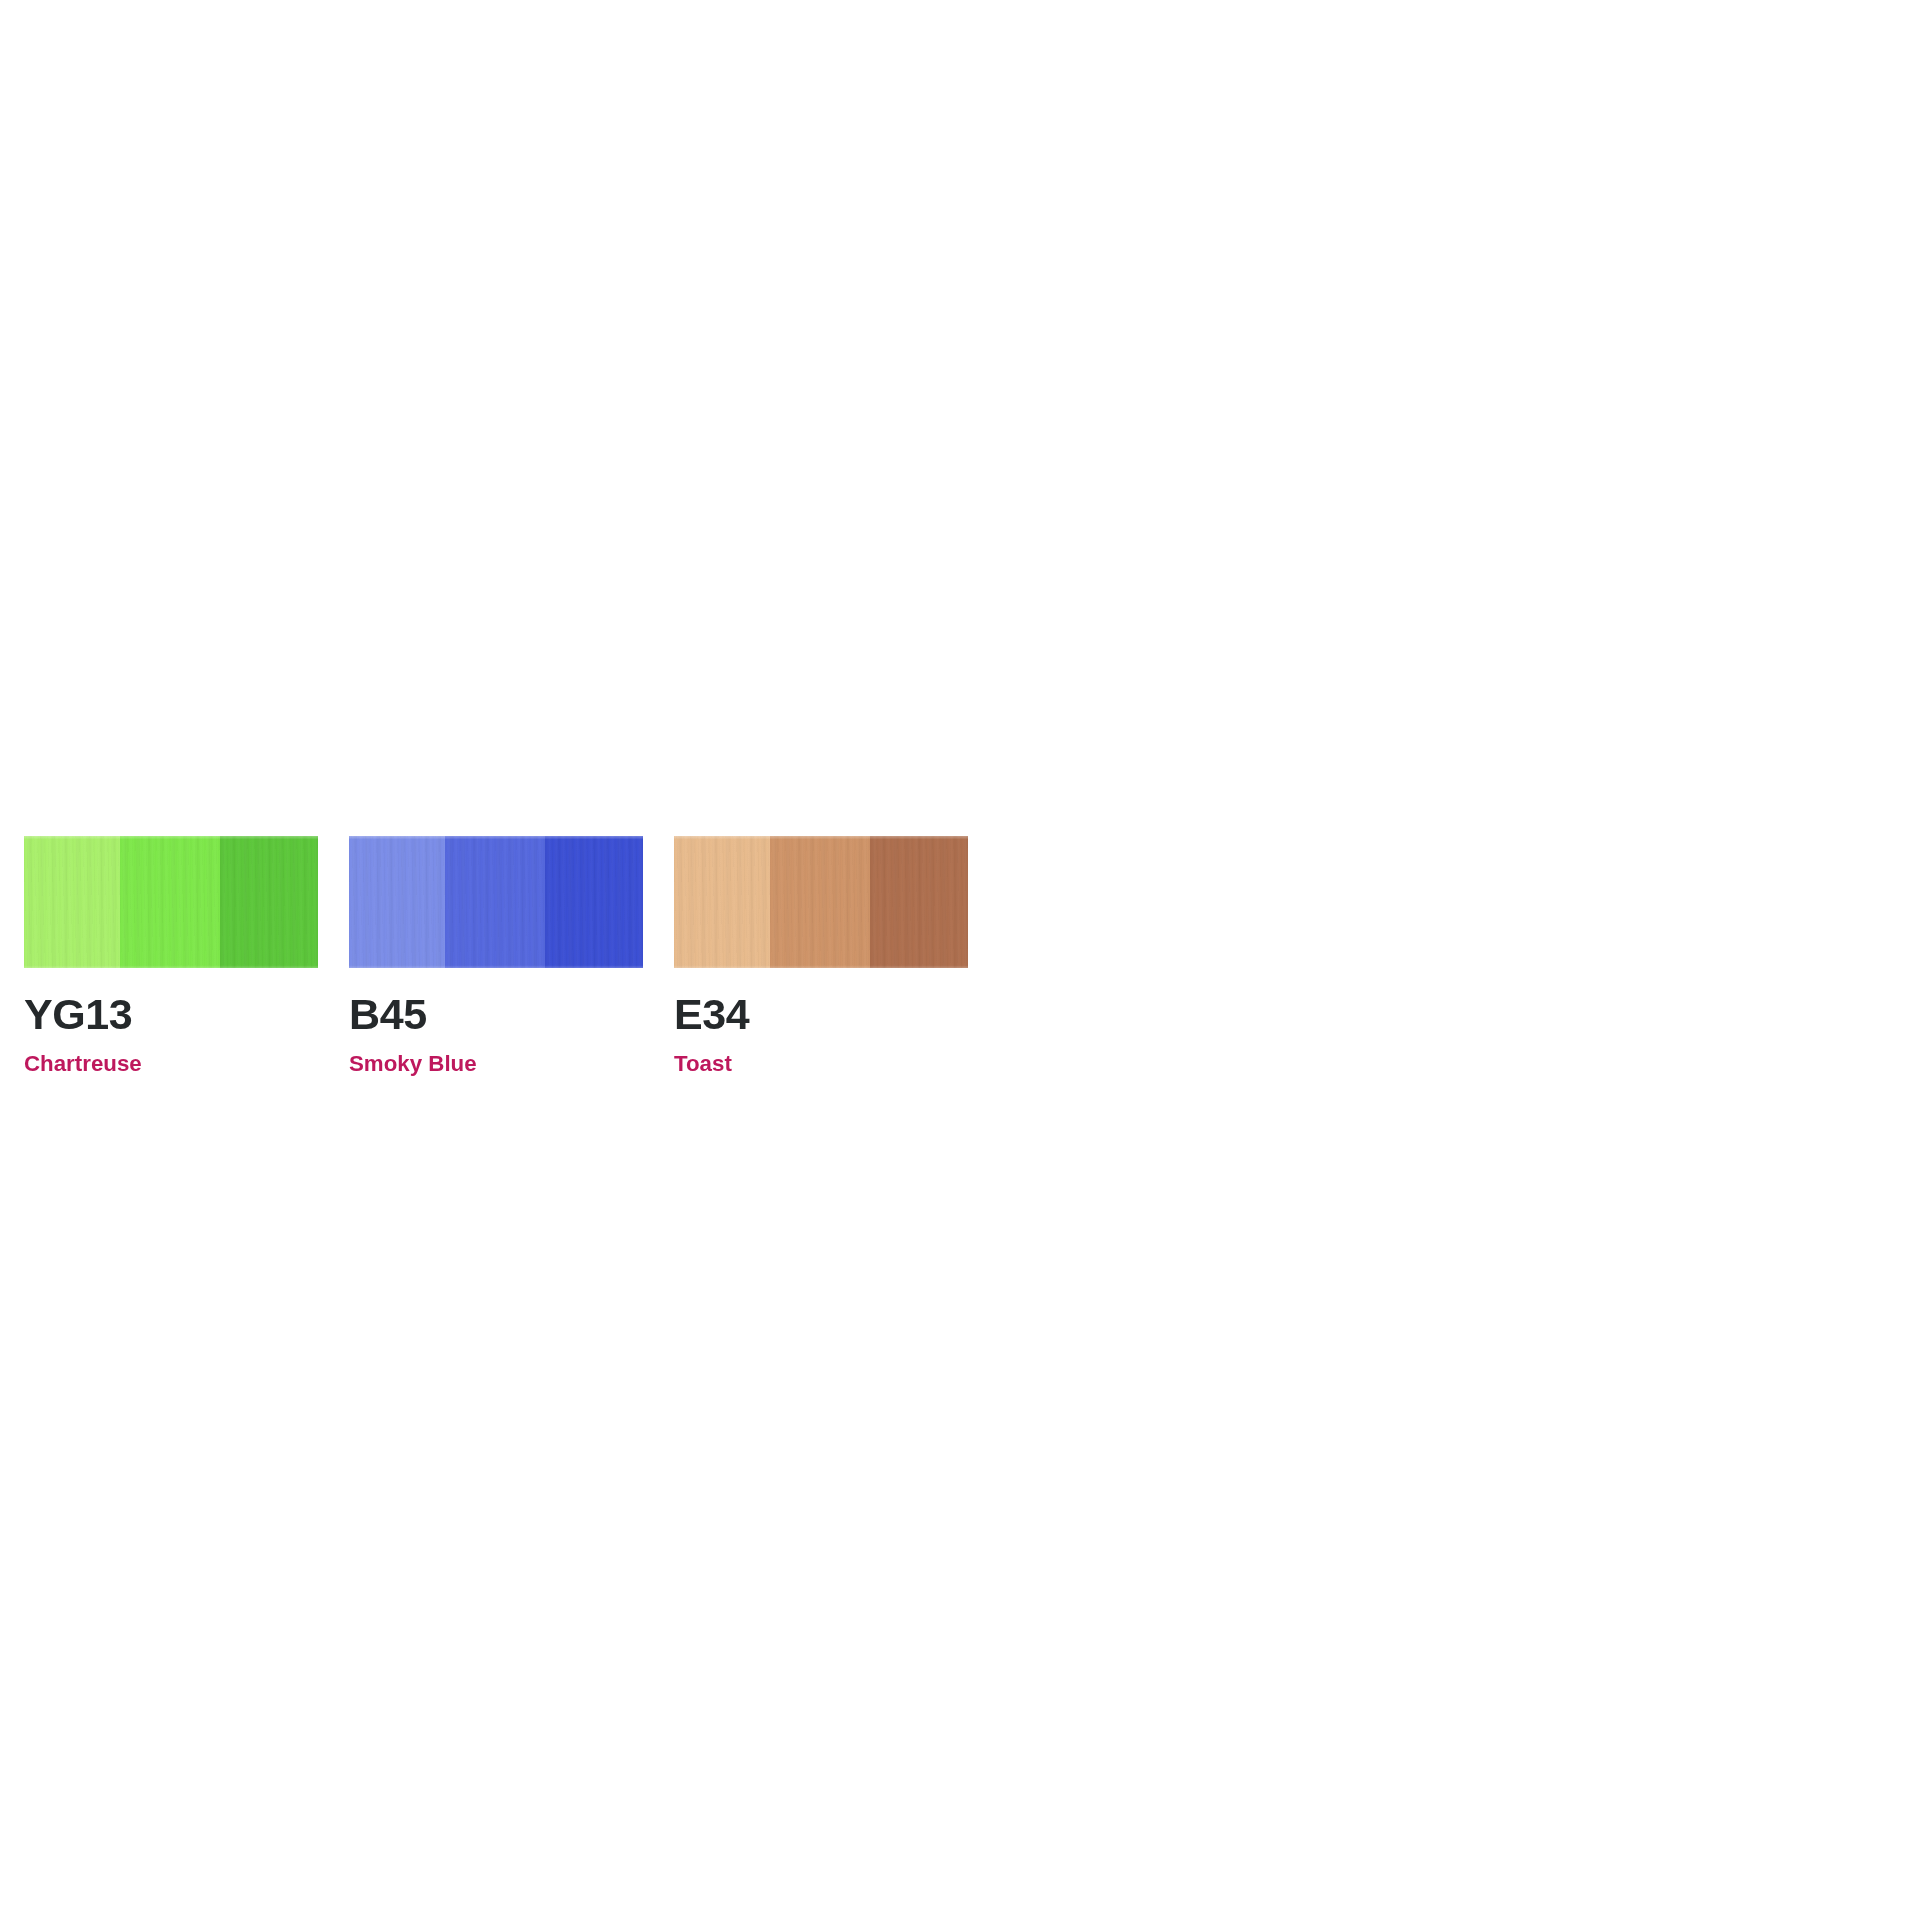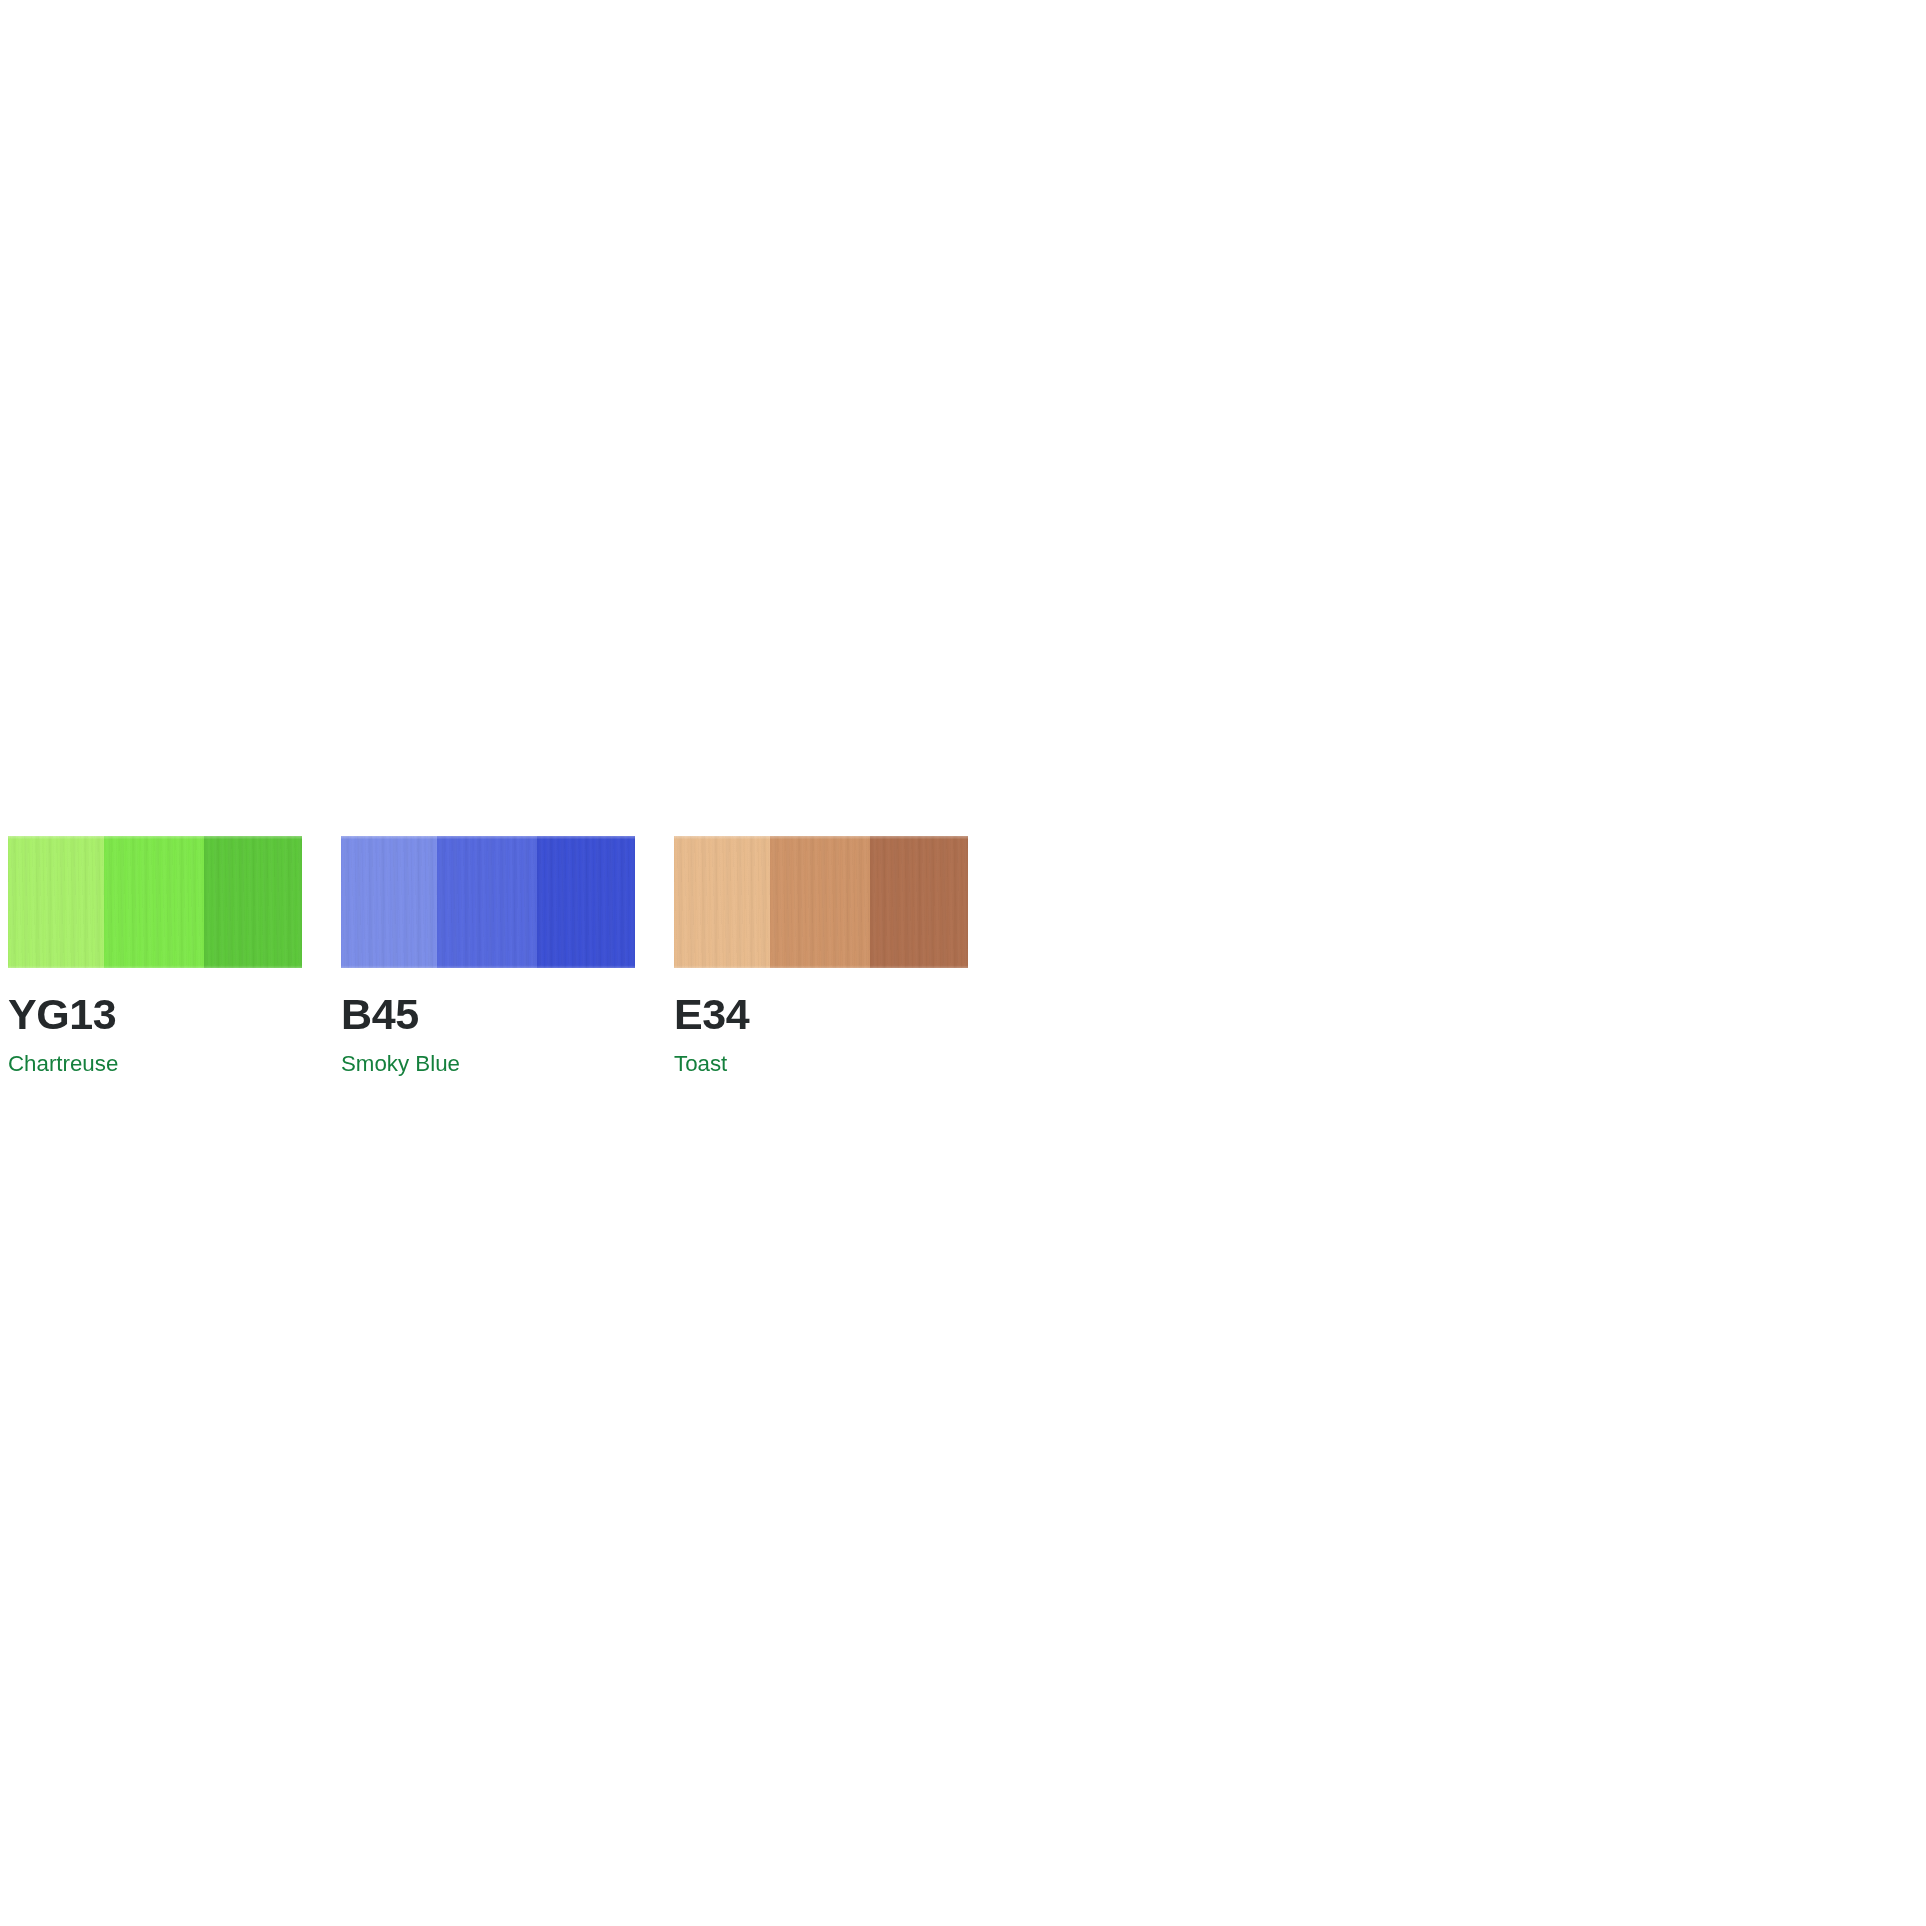--- a/index.html
+++ b/index.html
@@ -11,26 +11,26 @@
   body {
     width: 1926px;
     height: 1926px;
     position: relative;
     font-family: "Liberation Sans", sans-serif;
     overflow: hidden;
   }
 
   #swatch-row {
     position: absolute;
-    left: 8px;
+    left: 24px;
     top: 836px;
     width: 1878px;
     display: flex;
     flex-direction: row;
-    gap: 39px;
+    gap: 31px;
   }
 
   .swatch-card {
     width: 294px;
     flex: 0 0 294px;
     display: flex;
     flex-direction: column;
     align-items: flex-start;
   }
 
@@ -103,23 +103,23 @@
     font-weight: 700;
     letter-spacing: -0.4px;
     color: #25292b;
     white-space: nowrap;
   }
 
   .swatch-name {
     margin-top: 17px;
     font-size: 22.3px;
     line-height: 1;
-    font-weight: 400;
+    font-weight: 700;
     letter-spacing: 0px;
-    color: #15803d;
+    color: #be185d;
     white-space: nowrap;
   }
 </style>
 </head>
 <body>
 
 <div id="swatch-row">
     <div class="swatch-card">
       <div class="swatch-block">
         <div class="band band-1" style="background: rgb(169, 240, 107);">

